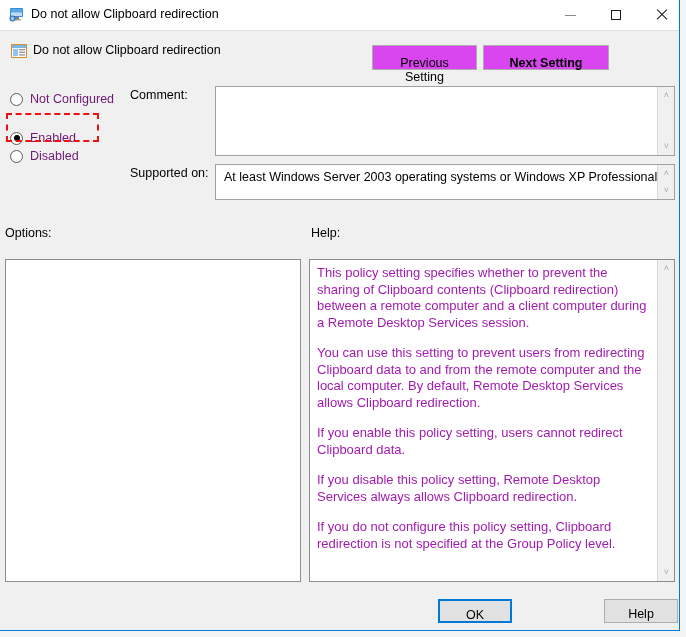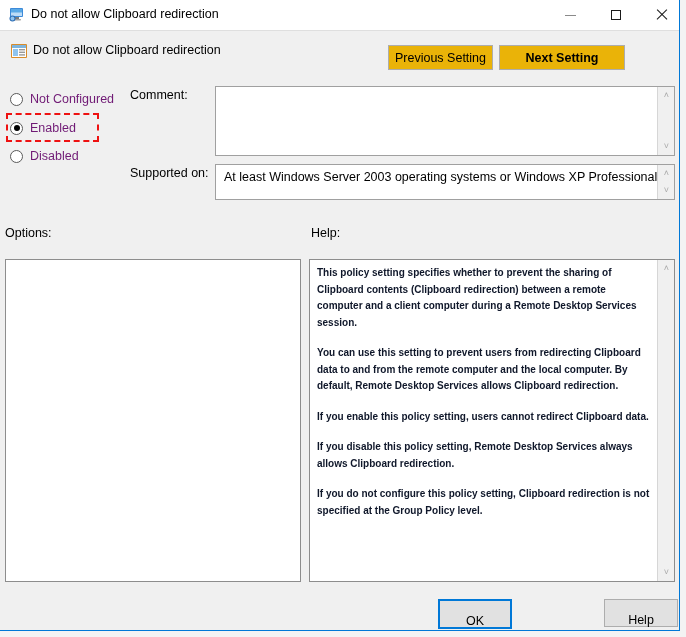--- a/index.html
+++ b/index.html
@@ -83,39 +83,38 @@
     position: absolute; left: 10px; top: 11px;
     width: 18px; height: 18px;
   }
   #header-text {
     position: absolute; left: 33px; top: 12px;
     font-size: 12.5px; color: #000000; white-space: nowrap;
   }
   .navbtn {
     position: absolute; top: 45px;
     height: 25px;
-    background: #eab308;
+    background: #d946ef;
     border: 1px solid #adadad;
     font-family: "Liberation Sans", sans-serif;
     font-size: 12.5px; color: #000000;
-    padding: 4px; cursor: default;
-    box-sizing: border-box;
-    margin-left: 16px;
+    padding: 10px; cursor: default;
+    box-sizing: border-box;
   }
   #btn-prev { left: 372px; width: 105px; }
   #btn-next { left: 483px; width: 126px; font-weight: bold; }
 
   
   .radio-row {
     position: absolute; left: 10px;
     display: flex; align-items: center;
     height: 18px;
   }
   #radio-notconfigured { top: 90px; }
-  #radio-enabled       { top: 119px; }
+  #radio-enabled       { top: 129px; }
   #radio-disabled      { top: 147px; }
   .radio-circle {
     width: 13px; height: 13px; border-radius: 50%;
     border: 1px solid #5a5a5a; background: #ffffff;
     box-sizing: border-box;
     display: flex; align-items: center; justify-content: center;
     flex: none;
   }
   .radio-circle.checked::after {
     content: ""; width: 6px; height: 6px; border-radius: 50%;
@@ -206,36 +205,35 @@
   #help-panel {
     position: absolute; left: 309px; top: 259px;
     width: 366px; height: 323px;
     background: #ffffff;
     border: 1px solid #8d8d8d;
     box-sizing: border-box;
   }
   #help-text {
     position: absolute; left: 7px; top: 5px;
     width: 333px;
-    font-size: 10px; color: #0f172a;
+    font-size: 13px; color: #a21caf;
     line-height: 16.5px;
-    font-weight: bold;
   }
   #help-text p { margin: 0 0 14px 0; }
   #help-text p:last-child { margin-bottom: 0; }
 
   
   .dlgbtn {
     position: absolute; top: 599px;
     width: 74px; height: 24px;
     background: #e1e1e1;
     border: 1px solid #adadad;
     font-family: "Liberation Sans", sans-serif;
     font-size: 12.5px; color: #000000;
-    padding: 13px; cursor: default;
+    padding: 7px; cursor: default;
     box-sizing: border-box;
   }
   #btn-ok {
     left: 438px;
     border: 2px solid #0078d7;
     background: #e1e1e1;
   }
   #btn-cancel { left: 521px; }
   #btn-apply  { left: 604px; }
 </style>

